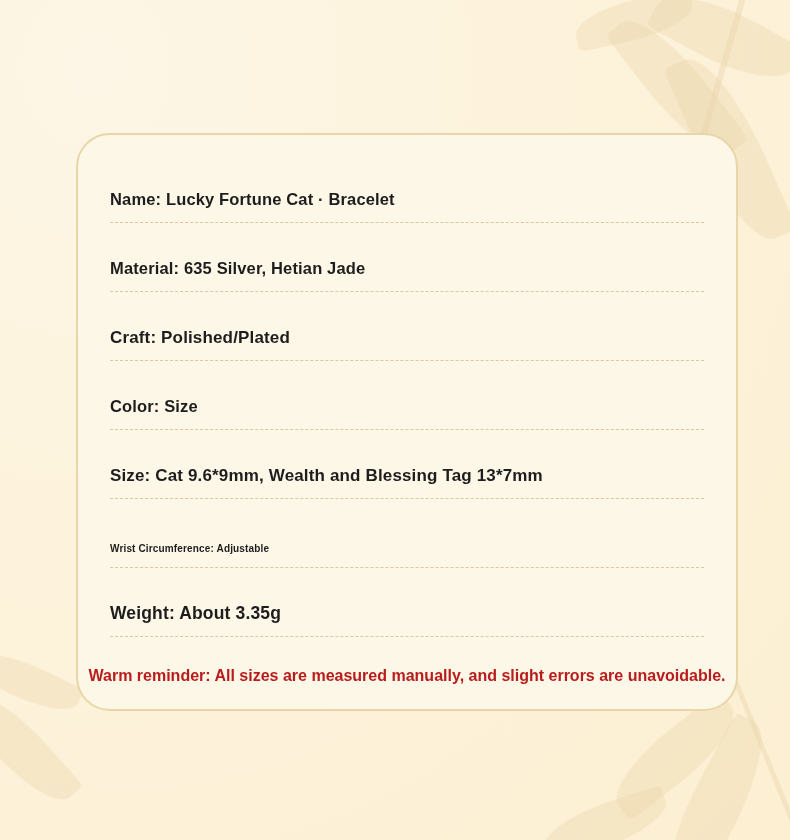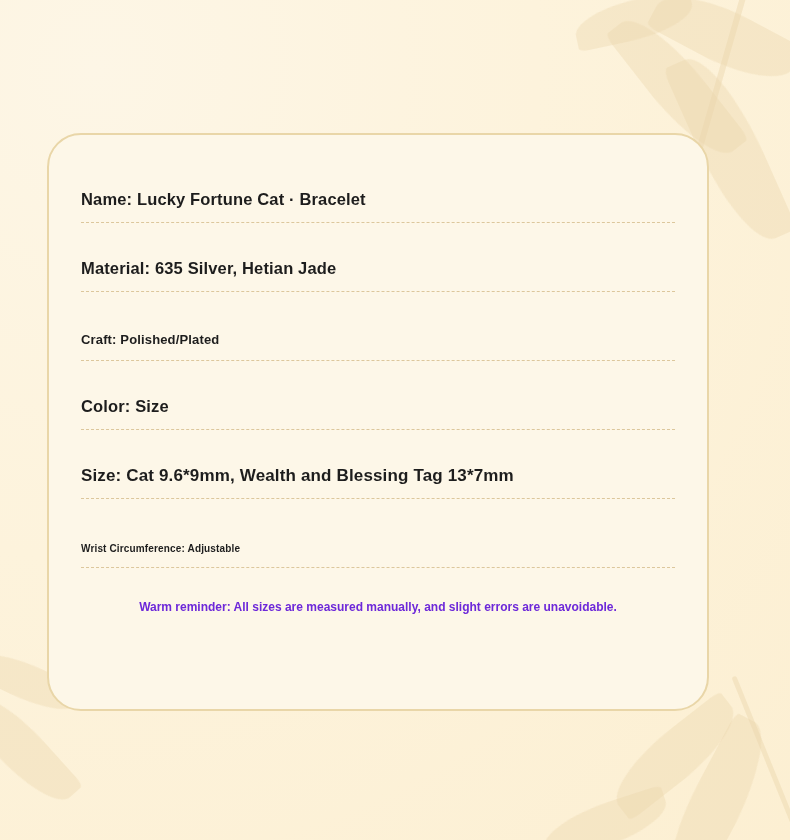--- a/index.html
+++ b/index.html
@@ -43,21 +43,21 @@
     position: absolute;
     background: rgba(233, 212, 170, 0.42);
     border-radius: 4px;
   }
   .stem.s1 { width: 6px; height: 230px; right: 72px; top: -20px; transform: rotate(16deg); }
   .stem.s2 { width: 5px; height: 180px; right: 20px; bottom: -10px; transform: rotate(-22deg); }
 
   
   #spec-card {
     position: absolute;
-    left: 47px;
+    left: 76px;
     top: 133px;
     width: 662px;
     height: 578px;
     box-sizing: border-box;
     background: #fdf7e8;
     border: 2px solid #e9d6a8;
     border-radius: 34px;
     padding: 30px 32px 22px 32px;
   }
 
@@ -77,36 +77,36 @@
   .spec-row:first-child { height: 58px; }
 
   .spec-text {
     font-size: 16.5px;
     font-weight: bold;
     color: #1d1d1d;
     letter-spacing: 0.15px;
     line-height: 1.2;
     white-space: nowrap;
   }
-  .spec-row.r3 .spec-text { font-size: 13px; }
+  .spec-row.r3 .spec-text { font-size: 17px; }
   .spec-row.r5 .spec-text { font-size: 17px; }
   .spec-row.r6 .spec-text { font-size: 10px; }
   .spec-row.r7 .spec-text { font-size: 17.5px; }
 
   .note-row {
     height: 78px;
     display: flex;
     align-items: center;
     justify-content: center;
     padding: 0 6px;
   }
   .note-text {
-    font-size: 12px;
+    font-size: 16px;
     font-weight: bold;
-    color: #6d28d9;
+    color: #b91c1c;
     text-align: center;
     white-space: nowrap;
   }
 </style>
 </head>
 <body>
 
 <div id="page">
 
   <div class="stem s1"></div>
@@ -141,20 +141,23 @@
       </div>
 
       <div class="spec-row r5">
         <span class="spec-text">Size: Cat 9.6*9mm, Wealth and Blessing Tag 13*7mm</span>
       </div>
 
       <div class="spec-row r6">
         <span class="spec-text">Wrist Circumference: Adjustable</span>
       </div>
 
+      <div class="spec-row r7">
+        <span class="spec-text">Weight: About 3.35g</span>
+      </div>
 
       <div class="note-row">
         <span class="note-text">Warm reminder: All sizes are measured manually, and slight errors are unavoidable.</span>
       </div>
 
     </div>
   </div>
 </div>
 
 </body></html>

